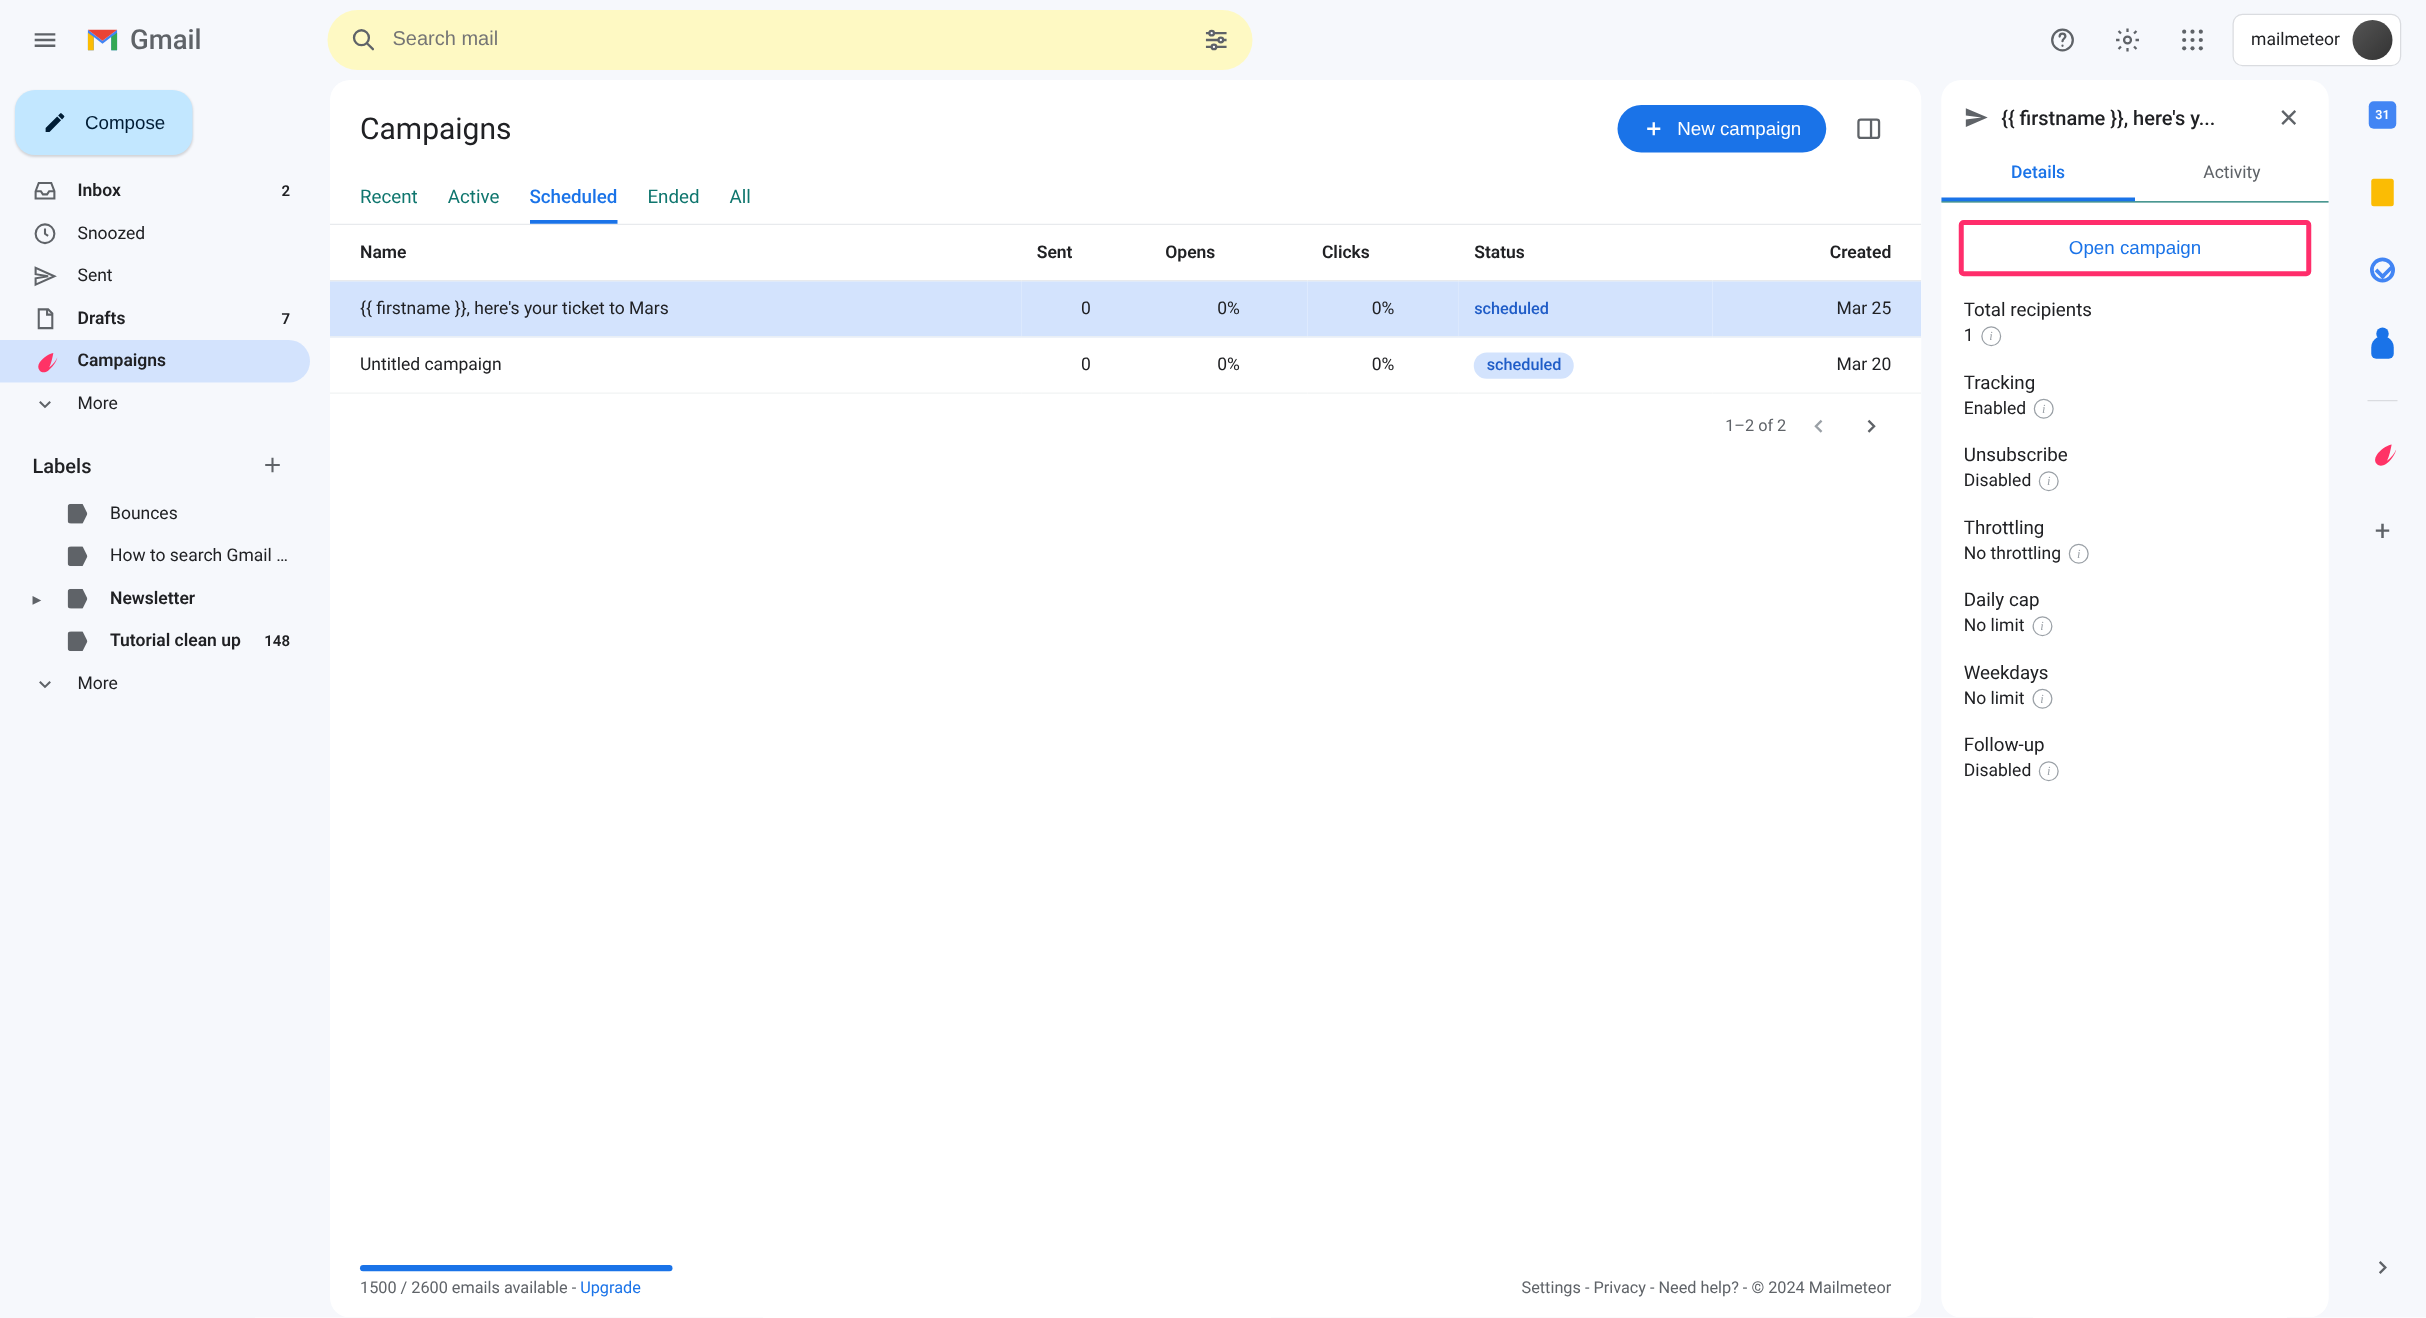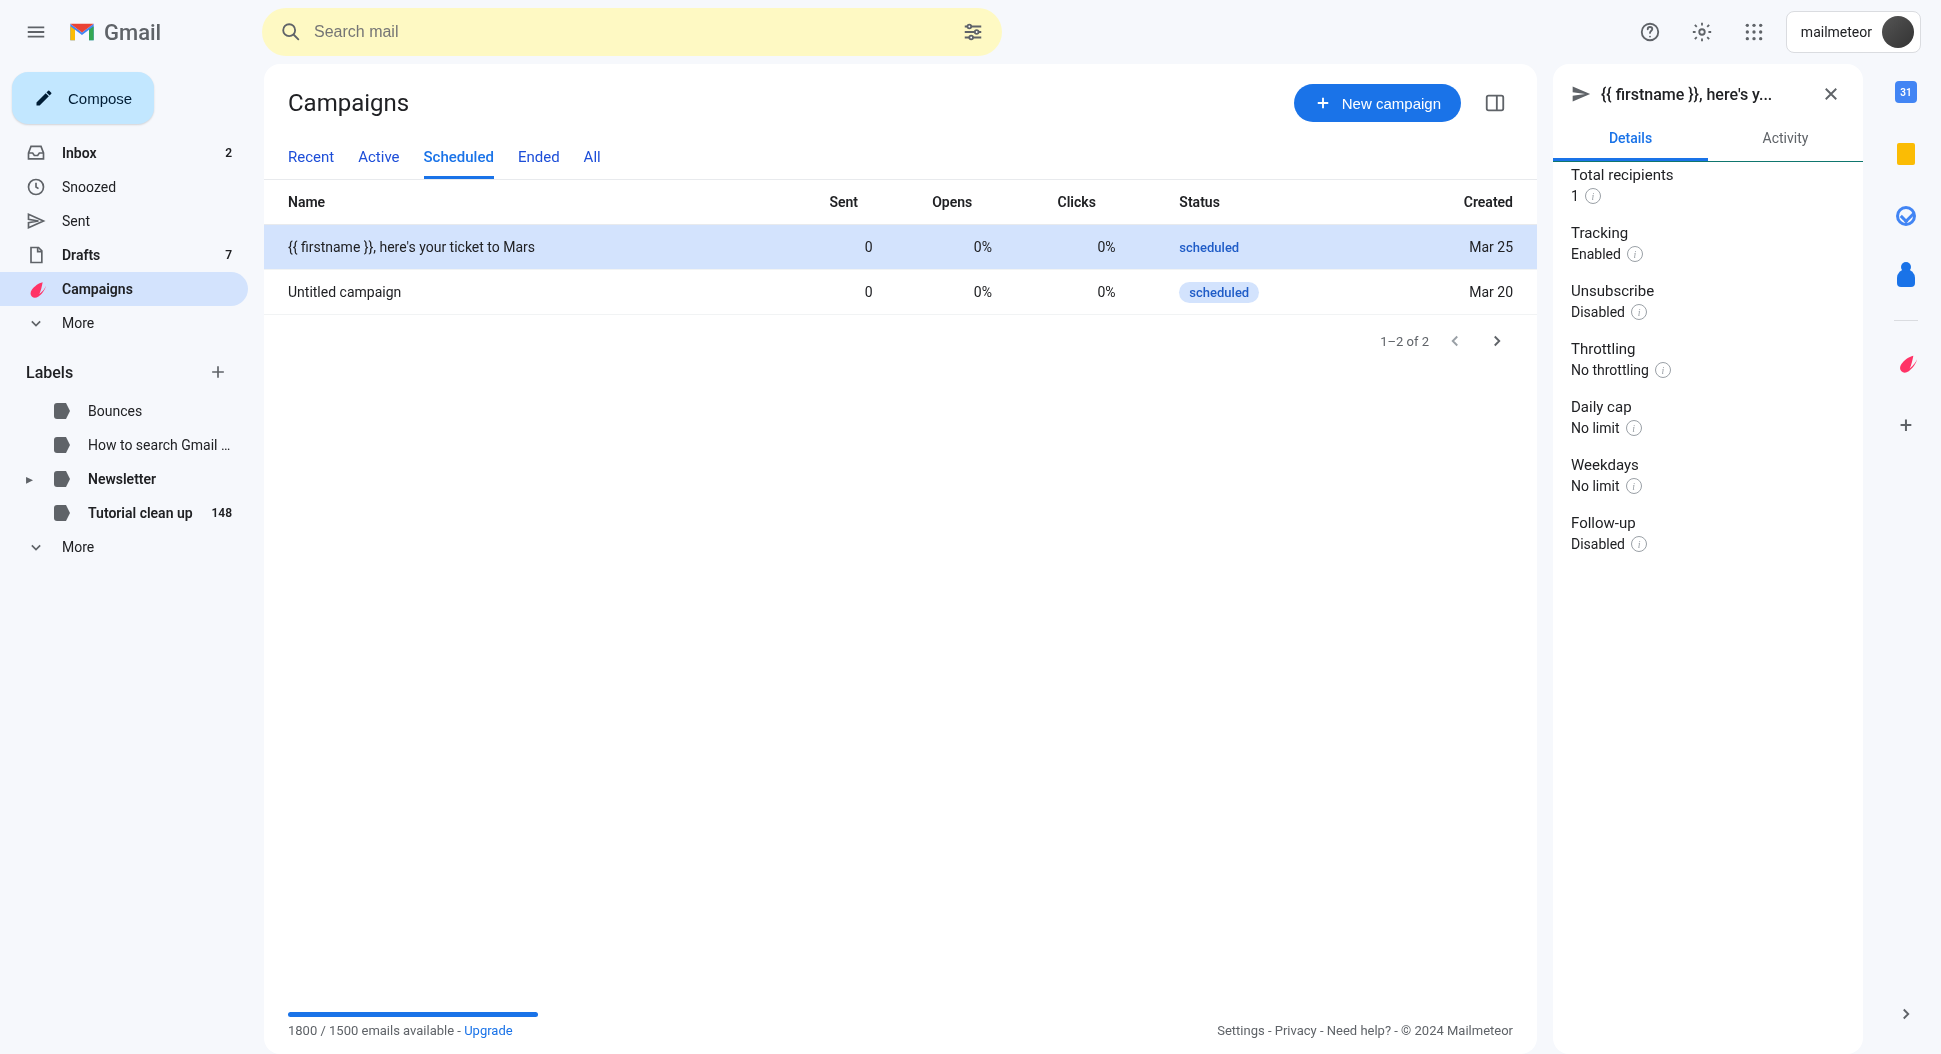--- a/index.html
+++ b/index.html
@@ -41,21 +41,21 @@
 
 .main-wrap { flex:1; display:flex; gap:16px; padding: 0 8px 0 8px; overflow:hidden; }
 .main-panel { flex:1; background:#fff; border-radius:16px; display:flex; flex-direction:column; overflow:hidden; position:relative; }
 .panel-header { display:flex; align-items:center; justify-content:space-between; padding:20px 24px 8px; }
 .panel-header h1 { font-size:24px; font-weight:400; }
 .panel-actions { display:flex; align-items:center; gap:16px; }
 .new-campaign-btn { display:flex; align-items:center; gap:10px; background:#1a73e8; color:#fff; border:none; border-radius:22px; padding:10px 20px; font-size:15px; cursor:pointer; }
 .layout-toggle { width:36px; height:36px; display:flex; align-items:center; justify-content:center; cursor:pointer; }
 
 .tabs { display:flex; gap:24px; padding:8px 24px 0; border-bottom:1px solid #e8eaed; }
-.tab { padding:10px 0; color:#1d4ed8; cursor:pointer; font-size:15px; border-bottom:3px solid transparent; }
+.tab { padding:10px 0; color:#0f766e; cursor:pointer; font-size:15px; border-bottom:3px solid transparent; }
 .tab.active { color:#1a73e8; border-bottom-color:#1a73e8; font-weight:500; }
 
 .table { width:100%; border-collapse:collapse; }
 .table th { text-align:left; padding:14px 12px; font-weight:600; font-size:14px; border-bottom:1px solid #e8eaed; }
 .table th:first-child { padding-left:24px; }
 .table th:last-child { padding-right:24px; text-align:right; }
 .table td { padding:14px 12px; font-size:14px; border-bottom:1px solid #f1f3f4; }
 .table td:first-child { padding-left:24px; }
 .table td:last-child { padding-right:24px; text-align:right; }
 .table tr.row-selected { background:#d3e3fd; }
@@ -359,21 +359,21 @@
             <svg width="18" height="18" viewBox="0 0 24 24" fill="none" stroke="#5f6368" stroke-width="2.5">
                 <path d="M9 6l6 6-6 6"></path>
               </svg>
           </span>
         </div>
 
         <div class="footer-bar">
           <div class="quota-block">
             <div class="quota-bar"></div>
             <div>
-              <span>1800 / 1500 emails available - </span>
+              <span>1500 / 2600 emails available - </span>
               <span class="upgrade-link">Upgrade</span>
             </div>
           </div>
           <div class="footer-links">Settings - Privacy - Need help? - © 2024 Mailmeteor</div>
         </div>
       </div>
 
       <div class="details-panel">
         <div class="details-header">
           <span class="send-ic">
@@ -385,20 +385,21 @@
           <span class="close-btn">
             <svg width="18" height="18" viewBox="0 0 24 24" stroke="#5f6368" stroke-width="2.5">
                 <path d="M5 5l14 14M19 5L5 19"></path>
               </svg>
           </span>
         </div>
         <div class="details-tabs" id="details-tabs">
             <div class="details-tab active">Details</div>
             <div class="details-tab">Activity</div>
           </div>
+        <button class="open-campaign-btn">Open campaign</button>
         <div class="details-body" id="details-body">
             <div class="detail-item">
               <div class="k">Total recipients</div>
               <div class="v">1 <span class="info-ic">i</span></div>
             </div>
             <div class="detail-item">
               <div class="k">Tracking</div>
               <div class="v">Enabled <span class="info-ic">i</span></div>
             </div>
             <div class="detail-item">

